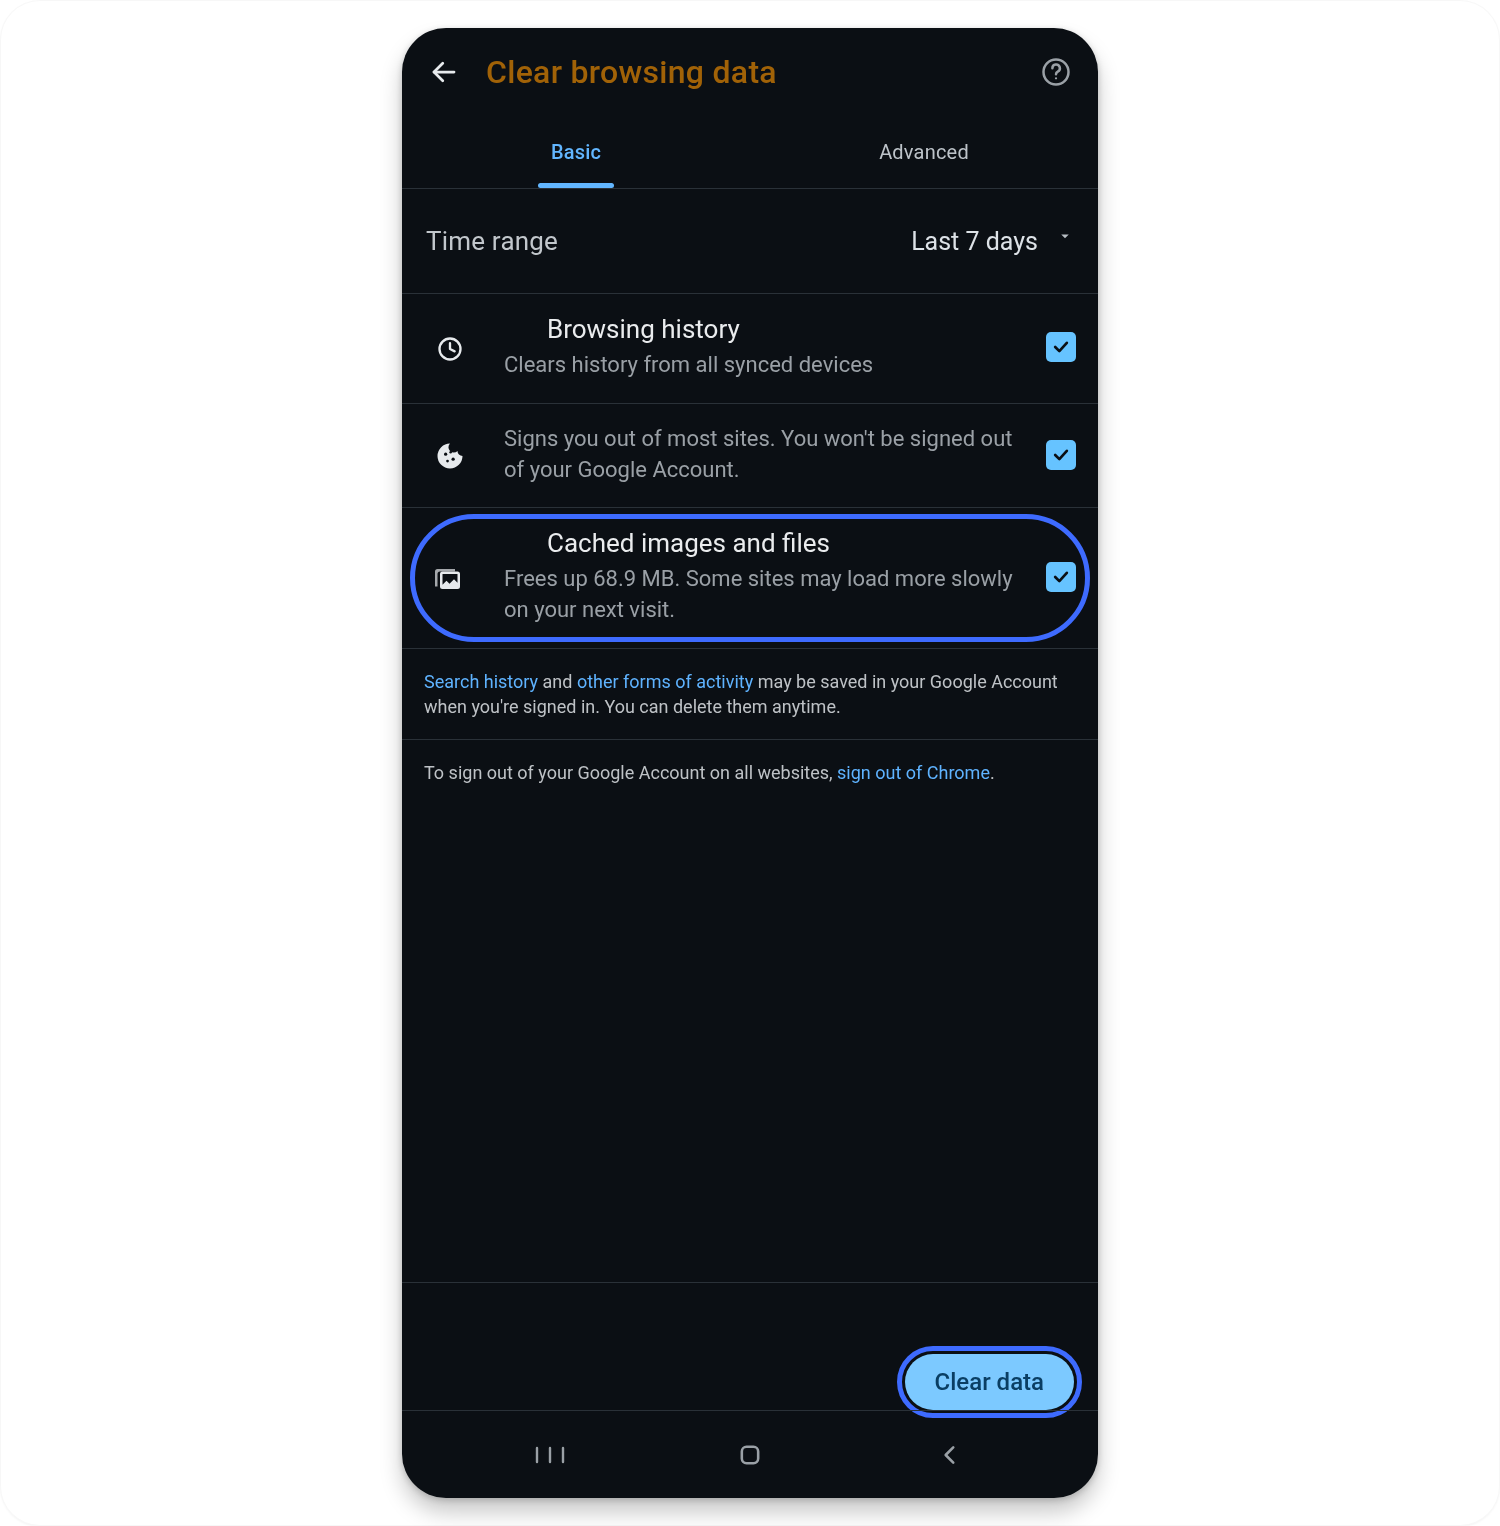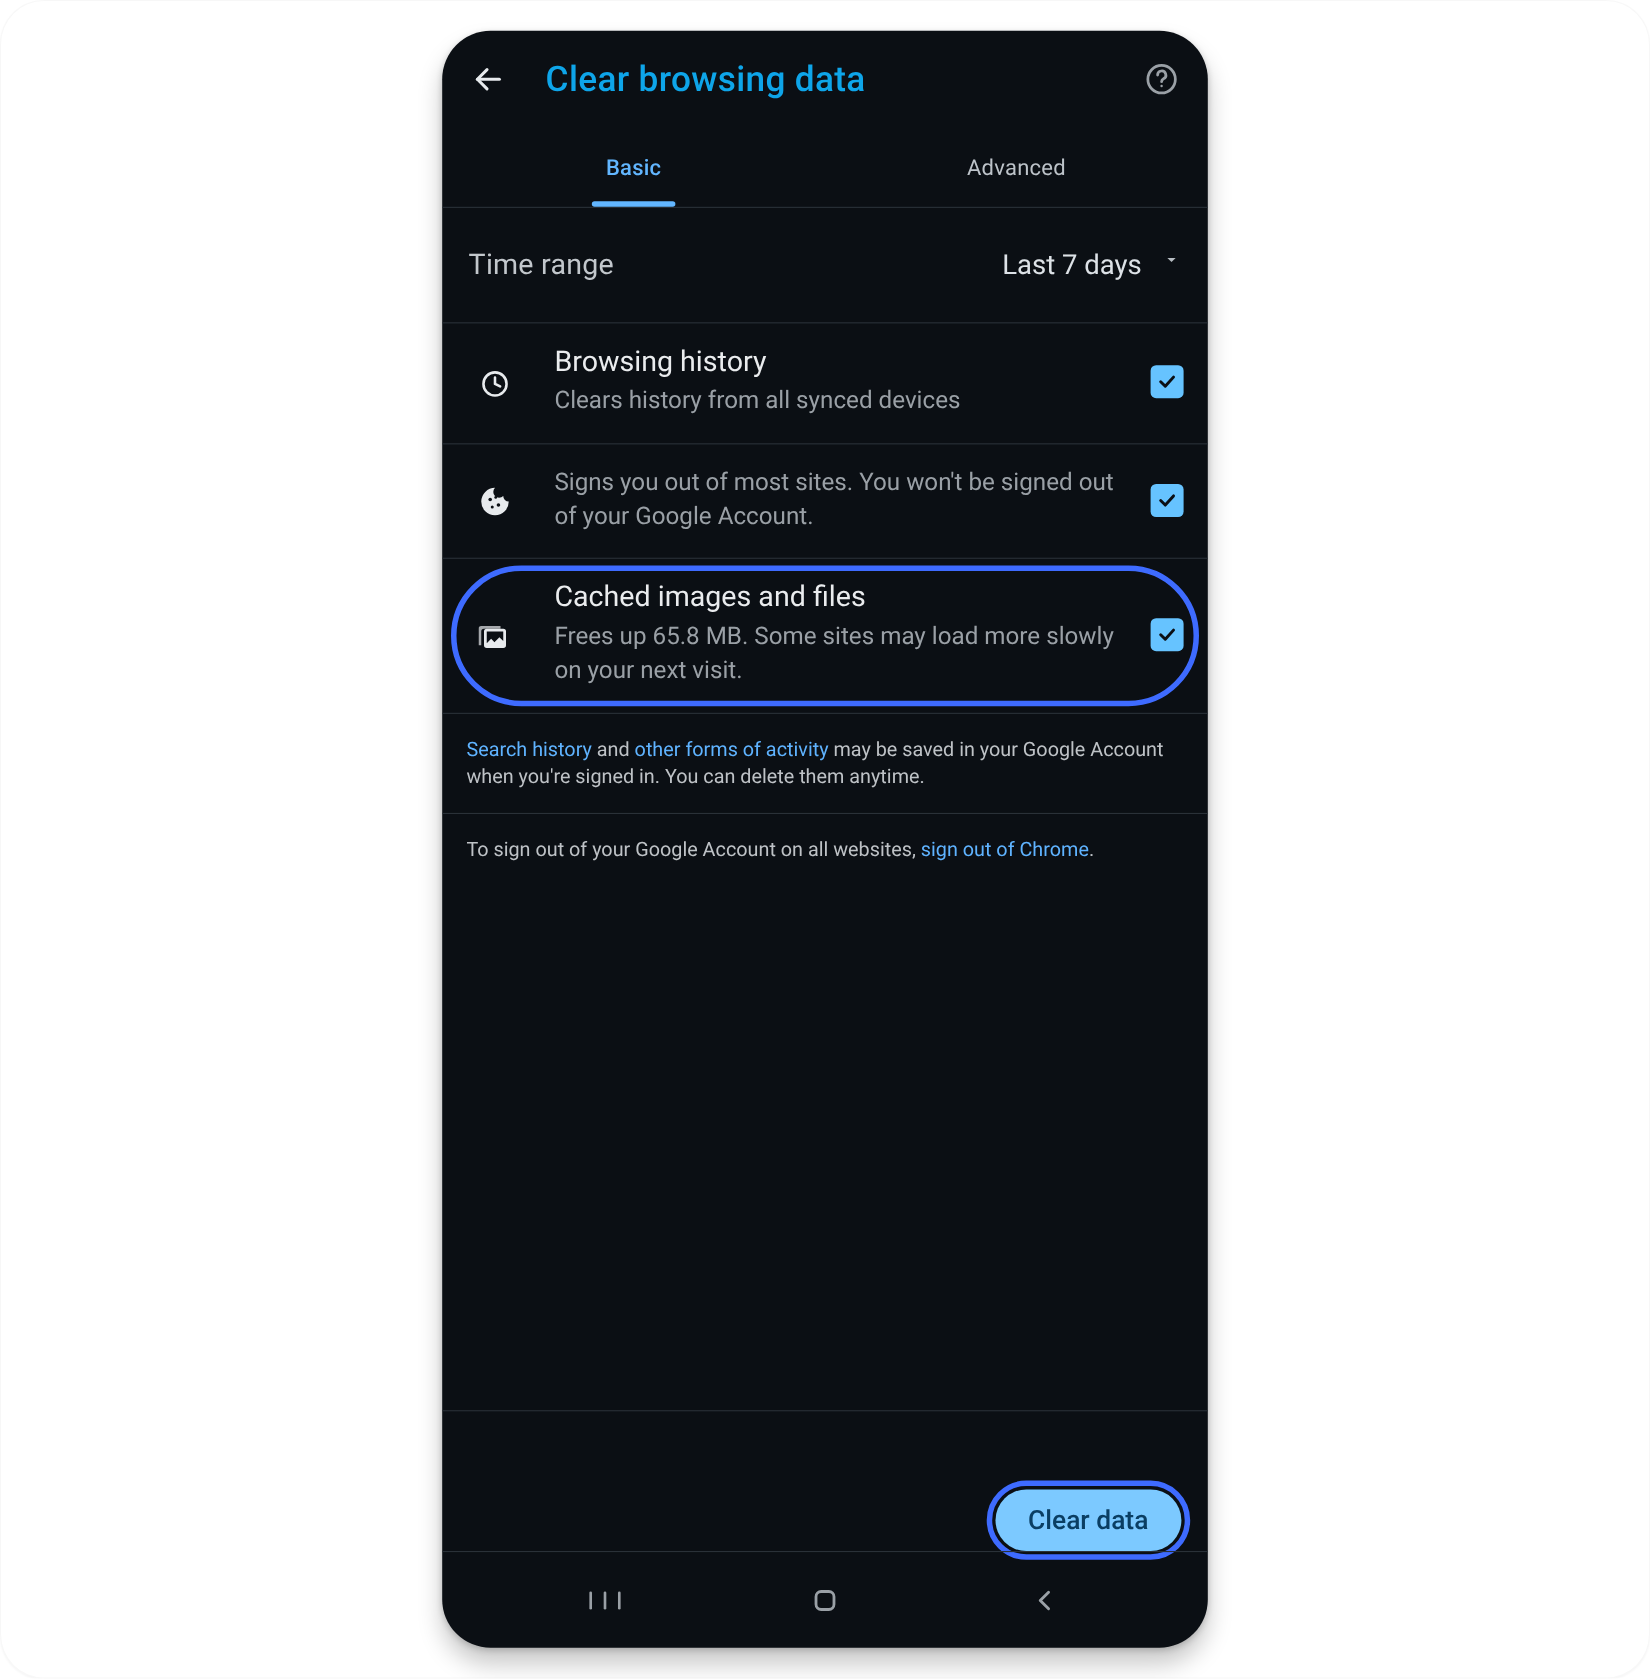--- a/index.html
+++ b/index.html
@@ -54,23 +54,22 @@
   .back-btn {
     width: 48px; height: 48px;
     display: inline-flex; align-items: center; justify-content: center;
     color: #E7EAED;
     cursor: pointer;
   }
   .appbar-title {
     font-size: 32px;
     font-weight: 500;
     letter-spacing: .3px;
-    color: #0ea5e9;
+    color: #a16207;
     flex: 1;
-    margin-left: 10px;
   }
   .help-btn {
     width: 48px; height: 48px;
     display: inline-flex; align-items: center; justify-content: center;
     color: #9AA0A6;
     cursor: pointer;
   }
   
   .tabs {
     display: flex;
@@ -133,20 +132,21 @@
   }
   .item .text {
     flex: 1;
     margin-right: 10px;
   }
   .item .title {
     font-size: 26px;
     color: #EAECEE;
     font-weight: 400;
     margin-bottom: 6px;
+    margin-left: 43px;
   }
   .item .sub {
     font-size: 22px;
     color: #9AA0A6;
     line-height: 1.4;
   }
   .chk {
     width: 30px; height: 30px;
     background: #66C3FF;
     border-radius: 5px;
@@ -324,21 +324,21 @@
         <span class="icon">
           <svg width="30" height="30" viewBox="0 0 24 24" fill="#E7EAED">
               <path d="M4 6h14v12H4z" opacity="0"></path>
               <path d="M4 8a2 2 0 0 1 2-2h12a2 2 0 0 1 2 2v10a2 2 0 0 1-2 2H6a2 2 0 0 1-2-2V8zm2 0v8.6l3.2-3.2 2.4 2.4 3.6-3.6L18 15V8H6z"></path>
               <path d="M2 4h14v2H4a2 2 0 0 0-2 2v10H0V6a2 2 0 0 1 2-2z" opacity=".7"></path>
             </svg>
         </span>
       </div>
       <div class="text">
         <div class="title">Cached images and files</div>
-        <div class="sub">Frees up 65.8 MB. Some sites may load more slowly on your next visit.</div>
+        <div class="sub">Frees up 68.9 MB. Some sites may load more slowly on your next visit.</div>
       </div>
       <div class="chk">
         <span class="icon">
           <svg width="20" height="20" viewBox="0 0 24 24" fill="none" stroke="currentColor" stroke-width="3.2" stroke-linecap="round" stroke-linejoin="round">
               <polyline points="5 12 10 17 19 7"></polyline>
             </svg>
         </span>
       </div>
     </div>
     <div class="divider"></div>

